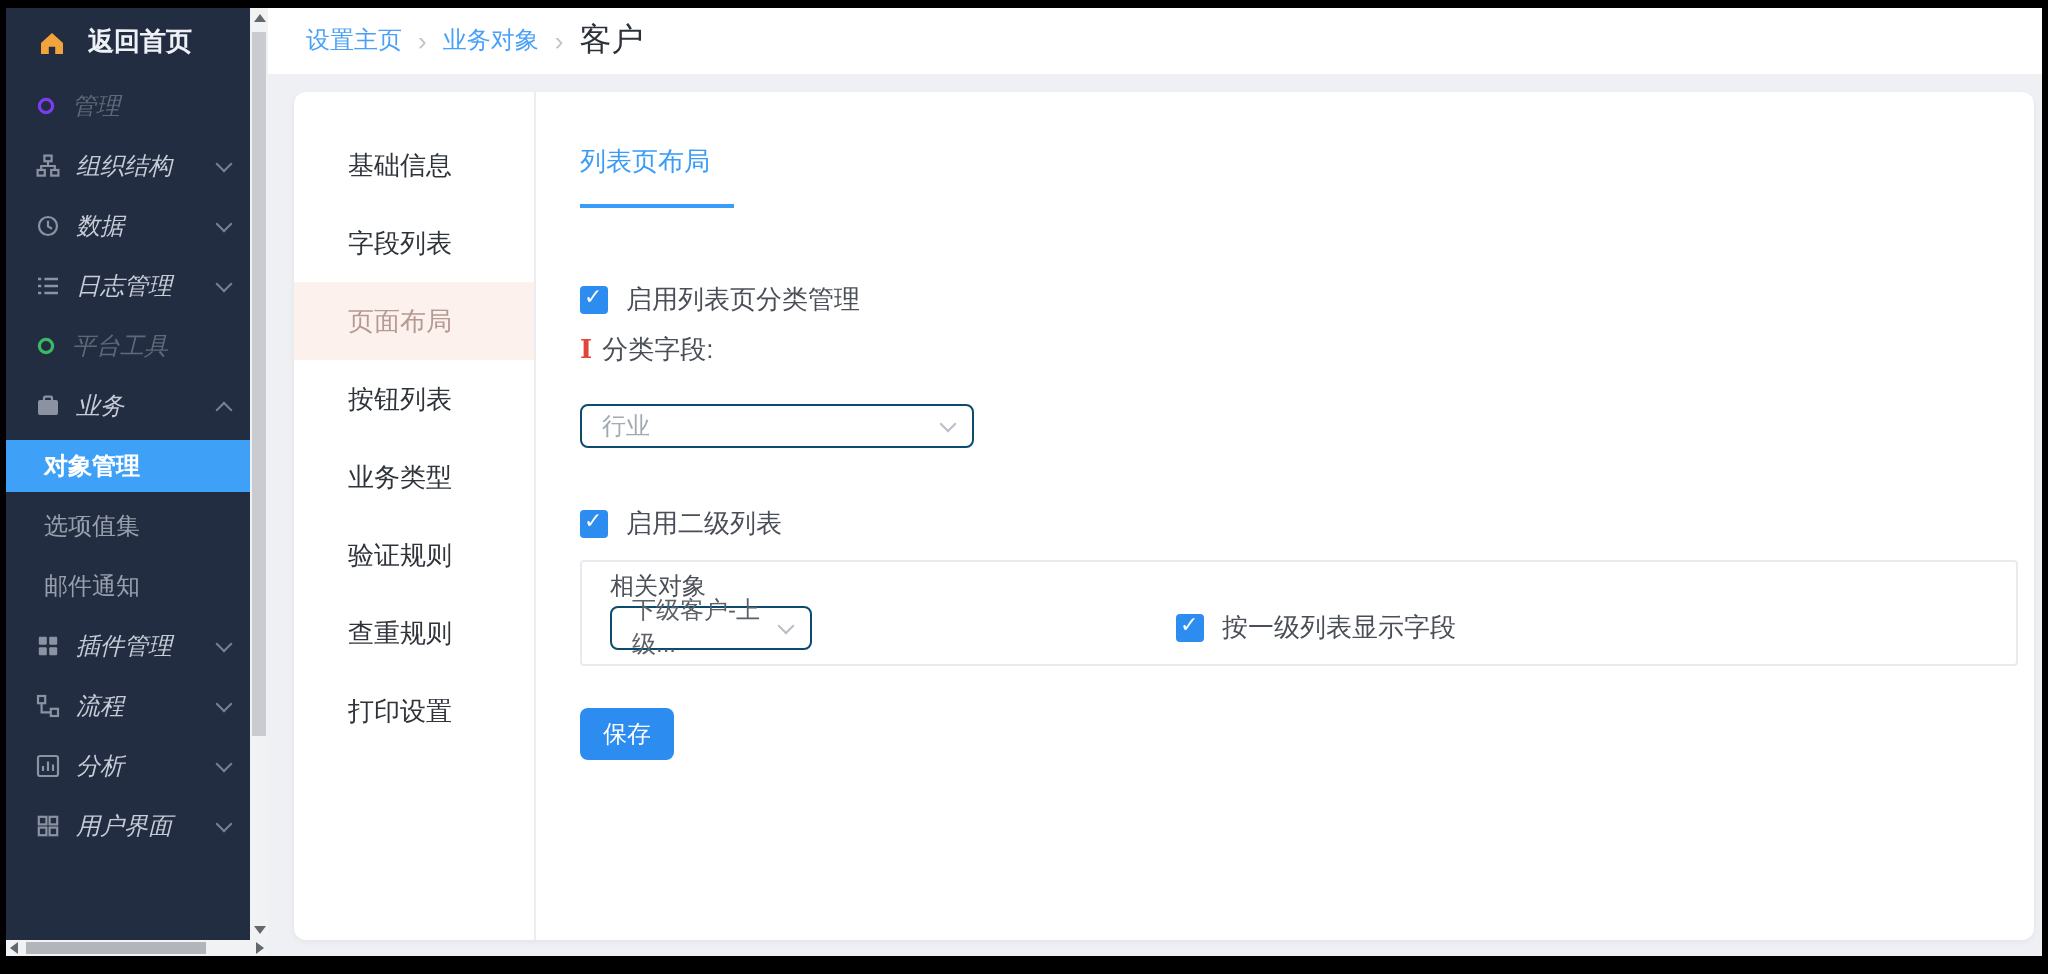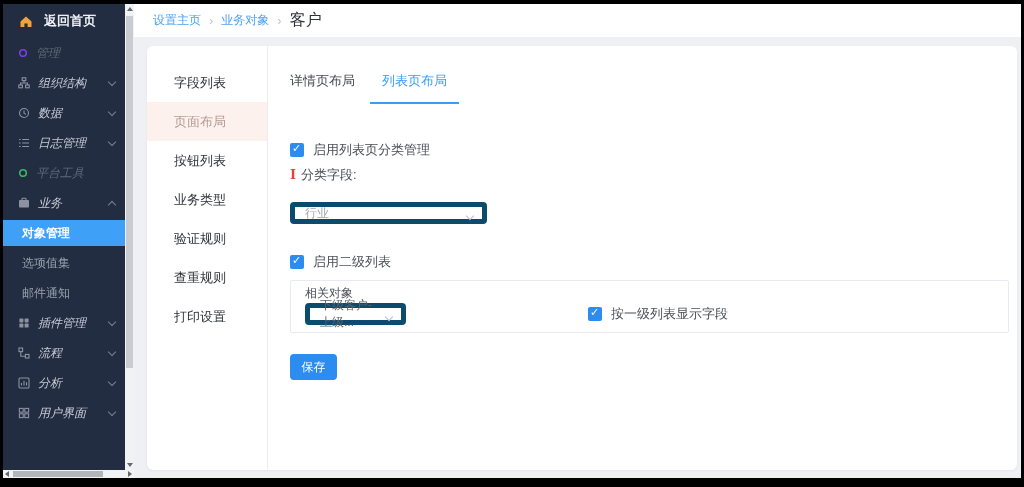--- a/index.html
+++ b/index.html
@@ -57,21 +57,21 @@
   .tab.active { color:#3a9cf7; border-bottom:2px solid #3a9cf7; }
 
   .check-row { display:flex; align-items:center; font-size:13px; color:#4a4f57; cursor:pointer; }
   .cbx { width:14px; height:14px; border-radius:2px; background:#2d8cf0; margin-right:9px;
          position:relative; flex:0 0 auto; }
   .cbx::after { content:"✓"; position:absolute; left:2px; top:-1px; color:#fff; font-size:11px; }
 
   .field-label { margin-top:7px; font-size:13px; color:#4a4f57; }
   .req { color:#e1443a; font-family:"DejaVu Serif",serif; font-weight:600; margin-right:5px; }
 
-  .select { height:22px; border:5px solid #0c4a6e; border-radius:4px; background:#fff;
+  .select { height:22px; border:1px solid #0c4a6e; border-radius:4px; background:#fff;
             display:flex; align-items:center; padding:0 22px 0 10px; font-size:12px;
             position:relative; cursor:pointer; }
   .select .caret { position:absolute; right:9px; top:7px; width:6px; height:6px;
                    border-right:1.3px solid #b9bec7; border-bottom:1.3px solid #b9bec7;
                    transform:rotate(45deg); margin-top:-1px; }
   .select-category { margin-top:18px; width:197px; color:#a3a9b1; }
   .select-related { width:101px; color:#5c6168; }
 
   .row-check2 { margin-top:29px; }
   .related-box { margin-top:9px; border:1px solid #e7eaef; border-radius:2px; padding:6px 14px 7px; }
@@ -232,33 +232,33 @@
       <span class="bc-link">设置主页</span>
       <span class="bc-sep">›</span>
       <span class="bc-link">业务对象</span>
       <span class="bc-sep">›</span>
       <span class="bc-current">客户</span>
     </div>
 
     <div class="card">
 
       <div class="obj-menu">
+        <div class="obj-item">基础信息</div>
         <div class="obj-item">字段列表</div>
         <div class="obj-item active">页面布局</div>
         <div class="obj-item">按钮列表</div>
         <div class="obj-item">业务类型</div>
         <div class="obj-item">验证规则</div>
         <div class="obj-item">查重规则</div>
         <div class="obj-item">打印设置</div>
       </div>
 
       <div class="panel">
 
         <div class="tabs">
-          <div class="tab">详情页布局</div>
           <div class="tab active">列表页布局</div>
         </div>
 
         <div class="check-row" style="margin-top:37px;">
           <span class="cbx"></span>
           <span>启用列表页分类管理</span>
         </div>
 
         <div class="field-label">
           <span class="req">I</span><span>分类字段:</span>

